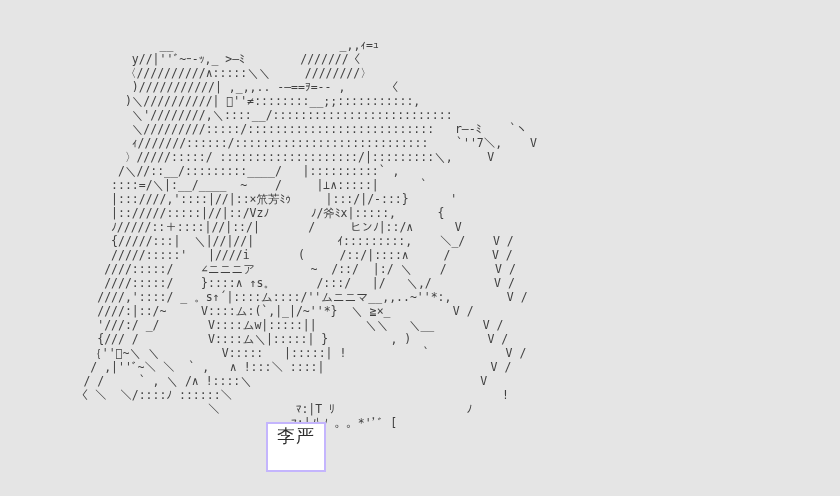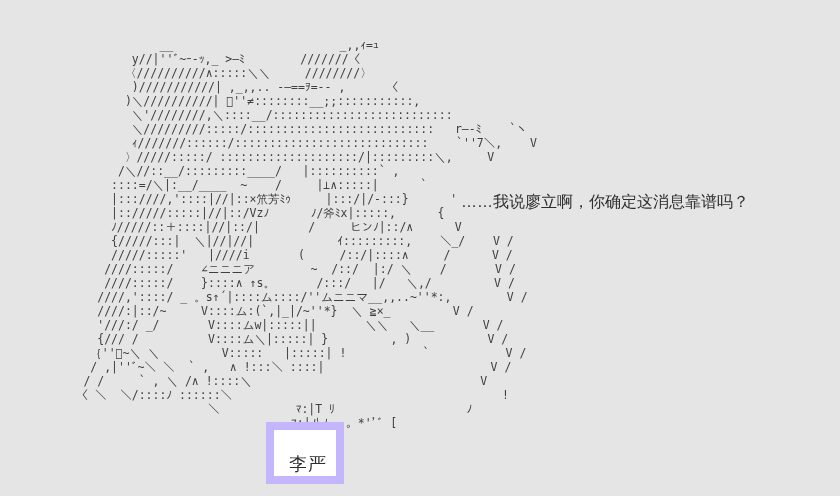--- a/index.html
+++ b/index.html
@@ -15,24 +15,24 @@
   }
   .dialogue{
     position:absolute;
     font-family:"Liberation Sans", sans-serif;
     font-size:16px;color:#2e2e2e;white-space:nowrap;
   }
   #dlg1{left:461px;top:192px;}
   #dlg2{left:487px;top:232px;}
   #namebox{
     position:absolute;left:266px;top:422px;width:56px;height:46px;
-    border:8px solid #c4b5fd;background:#ffffff;
-    display:flex;align-items:flex-end;justify-content:center;
+    border:2px solid #c4b5fd;background:#ffffff;
+    display:flex;align-items:flex-start;justify-content:center;
     font-family:"Liberation Sans", sans-serif;
-    font-size:18px;color:#2e2e2e;letter-spacing:1px;padding-left:6px;
+    font-size:18px;color:#2e2e2e;letter-spacing:1px;
   }
 </style>
 </head>
 <body>
 
 <div id="screen">
 
   <pre id="aa">                   __                        _,,ｨ=ｭ
                y//|''ﾞ~ｰ-ｯ,_ &gt;―ﾐ        ///////〈
               〈//////////∧:::::＼＼     ////////〉
@@ -55,20 +55,19 @@
           ////:|::/~     V::::ム:(`,|_|/~''*}  ＼ ≧×_         V /
           '///:/ _/       V::::ムw|:::::||       ＼＼   ＼__       V /
           {/// /          V::::ム＼|:::::| }         , )           V /
          ｛''ﾞ~＼ ＼         V:::::   |:::::| !           `           V /
          / ,|''ﾞ~＼ ＼  ` ,   ∧ !:::＼ ::::|                        V /
         / /     ` , ＼ /∧ !::::＼                                 V
        〈 ＼  ＼/::::ﾉ ::::::＼                                       !
                           ＼           ﾏ:|T ﾘ                   ﾉ
                                       ﾏ:|八ﾉ 。。*''ﾞ [</pre>
 
-  <div id="dlg1" class="dialogue">……我说廖立啊，你确定这消息靠谱吗？</div>
 
 
   <div id="namebox">
     <span>李严</span>
   </div>
 
 </div>
 
 </body></html>

